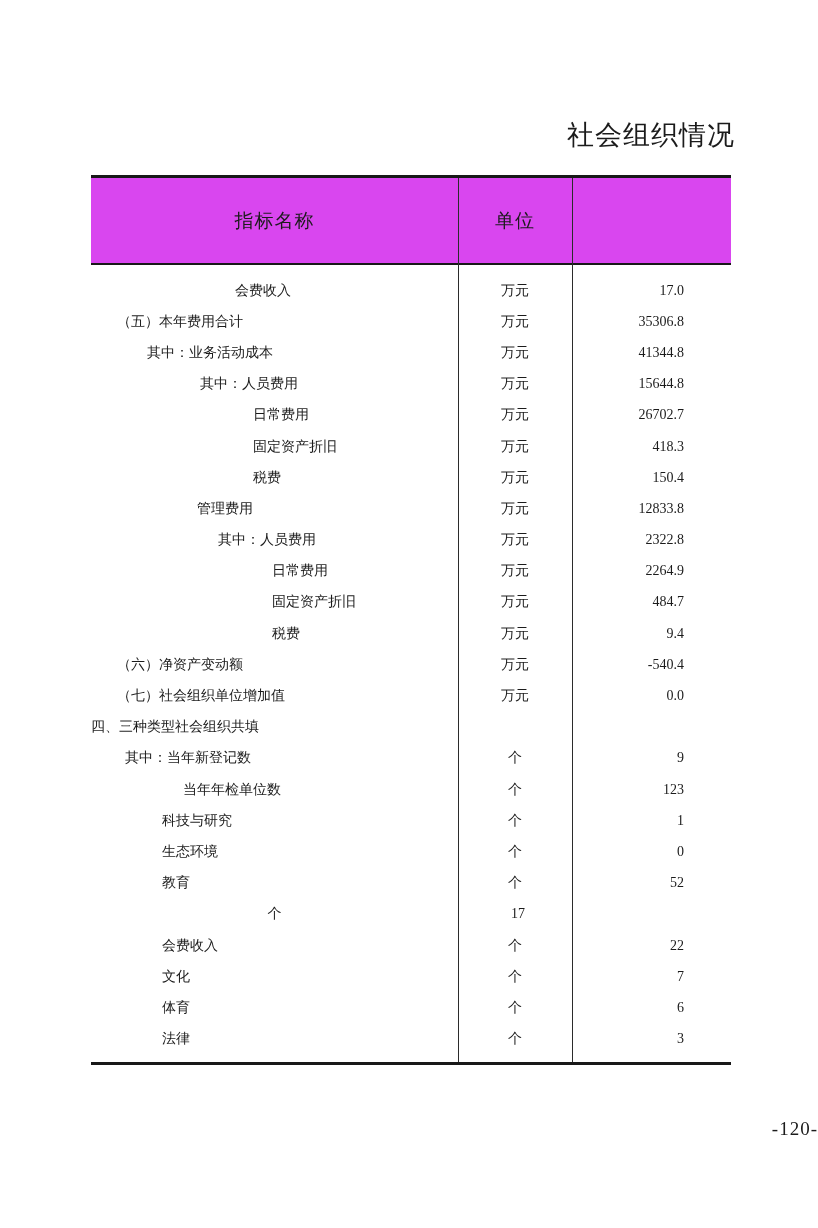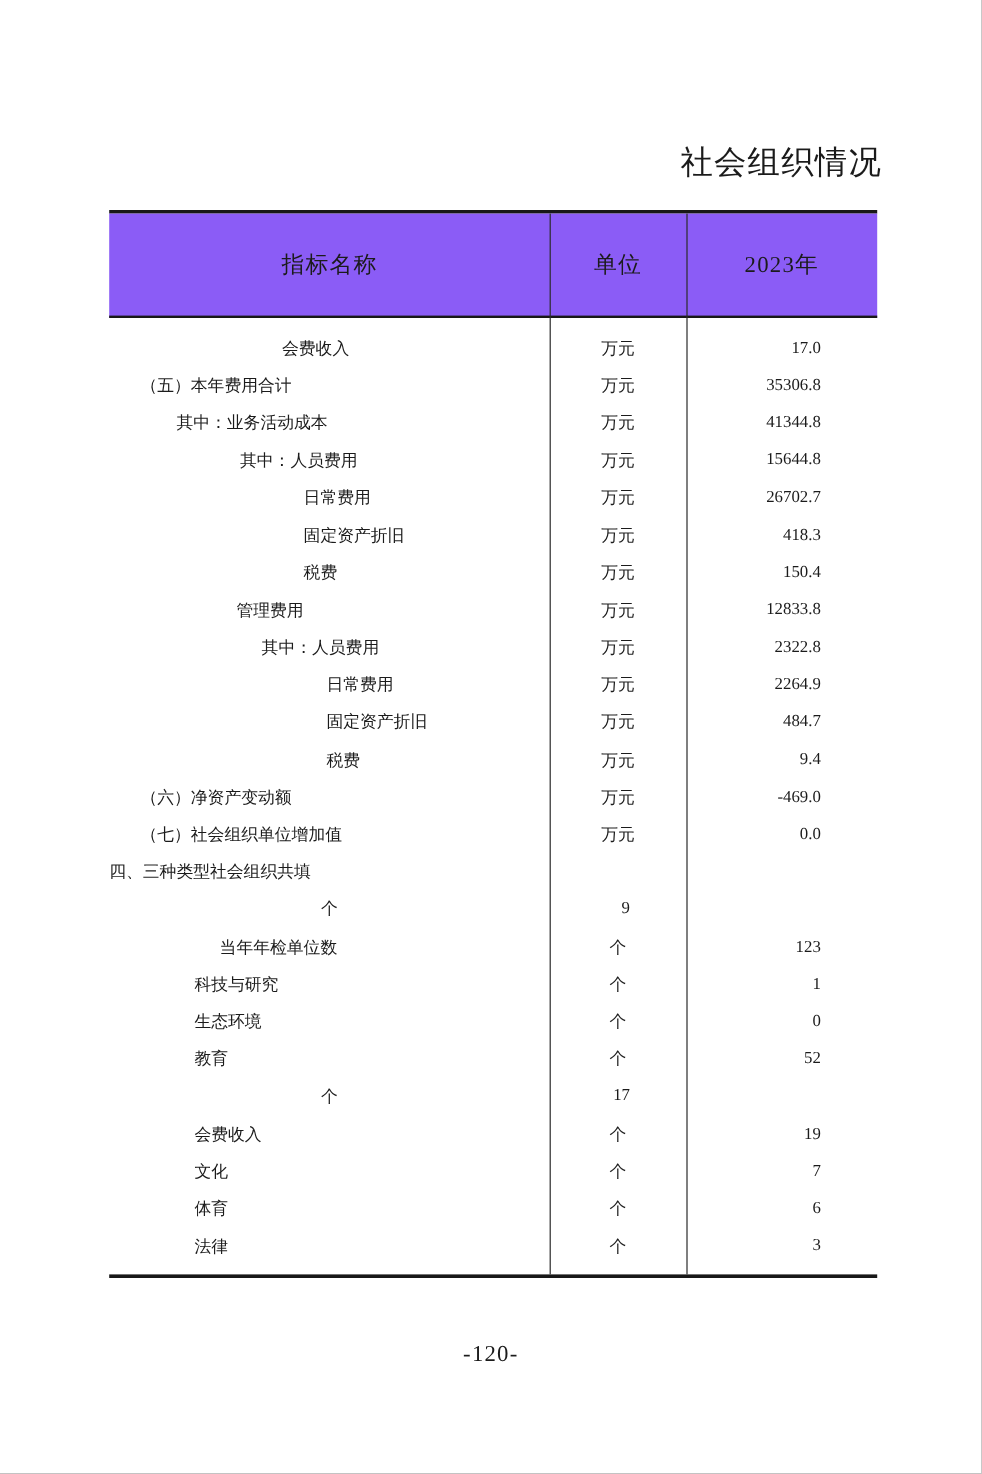--- a/index.html
+++ b/index.html
@@ -56,40 +56,39 @@
     font-size: 14px;
   }
   .cell-label { text-align: left; white-space: nowrap; }
   .cell-unit  { text-align: center; }
   .cell-value { text-align: right; padding-right: 47px; white-space: nowrap; }
   .page-number {
     position: absolute;
     top: 1118px;
     left: 0;
     width: 100%;
-    text-align: center;
+    text-align: right;
     font-size: 19px;
     letter-spacing: 1px;
   }
 </style>
 </head>
 <body>
 
 <div class="page">
 
   <div class="doc-title">社会组织情况</div>
 
   <div class="stat-table">
     <div class="vline vline-1"></div>
     <div class="vline vline-2"></div>
 
-    <div class="thead" style="background-color: #8b5cf6;">
+    <div class="thead" style="background-color: #d946ef;">
       <div class="th">指标名称</div>
       <div class="th">单位</div>
-      <div class="th">2023年</div>
     </div>
 
     <div class="tbody">
 
       <div class="trow">
         <div class="cell-label" style="padding-left:144px">会费收入</div>
         <div class="cell-unit">万元</div>
         <div class="cell-value">17.0</div>
       </div>
 
@@ -155,36 +154,37 @@
 
       <div class="trow">
         <div class="cell-label" style="padding-left:181px">税费</div>
         <div class="cell-unit">万元</div>
         <div class="cell-value">9.4</div>
       </div>
 
       <div class="trow">
         <div class="cell-label" style="padding-left:26px">（六）净资产变动额</div>
         <div class="cell-unit">万元</div>
-        <div class="cell-value">-469.0</div>
+        <div class="cell-value">-540.4</div>
       </div>
 
       <div class="trow">
         <div class="cell-label" style="padding-left:26px">（七）社会组织单位增加值</div>
         <div class="cell-unit">万元</div>
         <div class="cell-value">0.0</div>
       </div>
 
       <div class="trow">
         <div class="cell-label" style="padding-left:0px">四、三种类型社会组织共填</div>
         <div class="cell-unit"></div>
         <div class="cell-value"></div>
       </div>
 
       <div class="trow">
+        <div class="cell-label" style="padding-left:34px">其中：当年新登记数</div>
         <div class="cell-unit">个</div>
         <div class="cell-value">9</div>
       </div>
 
       <div class="trow">
         <div class="cell-label" style="padding-left:92px">当年年检单位数</div>
         <div class="cell-unit">个</div>
         <div class="cell-value">123</div>
       </div>
 
@@ -208,21 +208,21 @@
       </div>
 
       <div class="trow">
         <div class="cell-unit">个</div>
         <div class="cell-value">17</div>
       </div>
 
       <div class="trow">
         <div class="cell-label" style="padding-left:71px">会费收入</div>
         <div class="cell-unit">个</div>
-        <div class="cell-value">19</div>
+        <div class="cell-value">22</div>
       </div>
 
       <div class="trow">
         <div class="cell-label" style="padding-left:71px">文化</div>
         <div class="cell-unit">个</div>
         <div class="cell-value">7</div>
       </div>
 
       <div class="trow">
         <div class="cell-label" style="padding-left:71px">体育</div>

